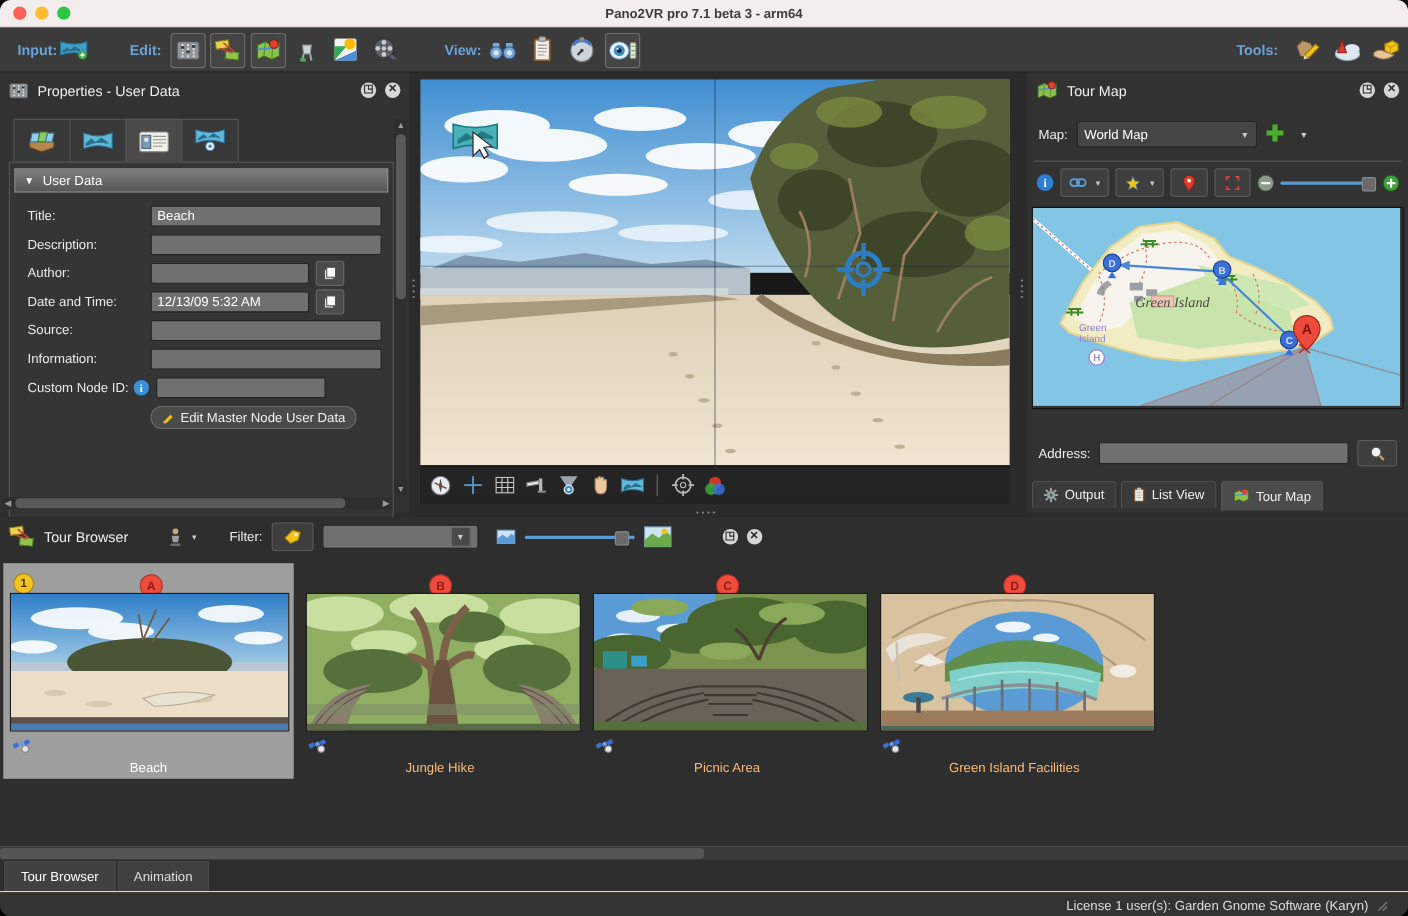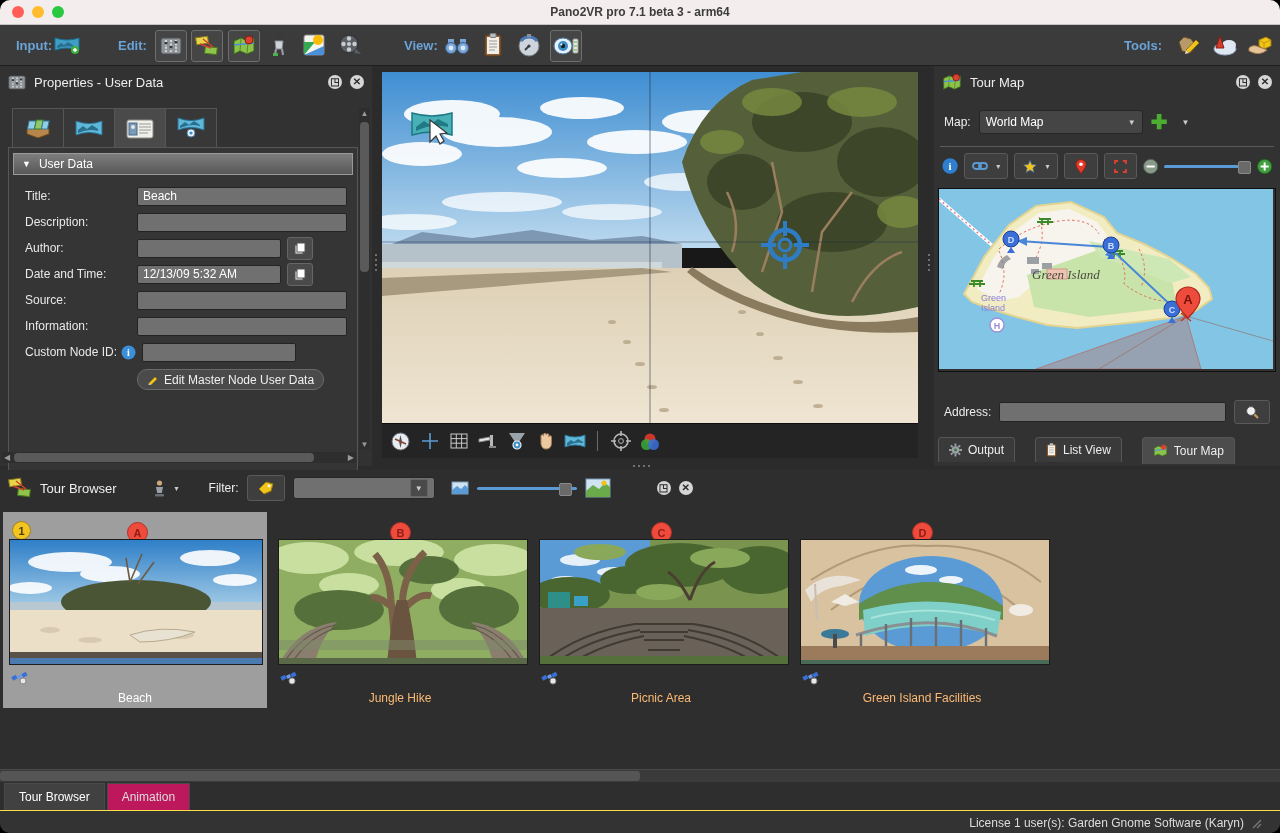--- a/index.html
+++ b/index.html
@@ -44,21 +44,21 @@
   .vt-i{width:29px;height:28px;display:flex;align-items:center;justify-content:center;}
   
   .tm-row{position:absolute;left:0;right:0;display:flex;align-items:center;}
   .dropdown{height:22px;background:#454545;border:1px solid #262626;border-radius:3px;color:#fff;font-size:12px;display:flex;align-items:center;padding:0 6px;}
   .dropdown .cv{flex:1;}
   .caret{font-size:8px;color:#ccc;margin-left:6px;}
   .tm-btn{height:24px;background:#3e3e3e;border:1px solid #5a5a5a;border-radius:3px;display:flex;align-items:center;justify-content:center;gap:2px;padding:0 4px;}
   .slider{position:relative;height:12px;}
   .slider .track{position:absolute;top:5px;left:0;right:0;height:3px;background:#5b9bd5;border-radius:2px;}
   .slider .handle{position:absolute;top:1px;width:11px;height:11px;background:#6a6a6a;border:1px solid #8a8a8a;border-radius:2px;}
-  .tm-tabs{position:absolute;left:4px;bottom:2px;display:flex;gap:20px;}
+  .tm-tabs{position:absolute;left:4px;bottom:2px;display:flex;gap:4px;}
   .tm-tab{height:24px;background:#3a3a3a;border:1px solid #565656;border-bottom:none;border-radius:4px 4px 0 0;color:#eee;font-size:12px;display:flex;align-items:center;gap:6px;padding:0 10px;}
   .tm-tab.sel{background:#4c4c4c;height:26px;}
   
   .vdots{position:absolute;width:3px;display:flex;flex-direction:column;gap:3px;}
   .vdots i,.hdots i{width:2px;height:2px;border-radius:50%;background:#8a8a8a;}
   .hdots{position:absolute;display:flex;gap:3px;}
   
   .browser{position:absolute;left:0;right:0;top:470px;height:312px;background:#2e2e2e;}
   .bhead{position:absolute;top:0;left:0;right:0;height:36px;display:flex;align-items:center;gap:8px;padding:0 8px;font-size:13px;color:#eee;}
   .thumb-cell{position:absolute;top:42px;height:196px;}
@@ -66,21 +66,21 @@
   .thumb-img{position:absolute;top:27px;left:6px;border:1px solid #1c1c1c;}
   .thumb-label{position:absolute;left:0;right:0;top:179px;text-align:center;font-size:12px;color:#fdba74;}
   .thumb-cell.sel .thumb-label{color:#fff;}
   .badge{position:absolute;top:10px;width:19px;height:19px;border-radius:50%;background:#ef4b3d;border:1px solid #b03026;color:#8f1d14;font-size:11px;font-weight:bold;display:flex;align-items:center;justify-content:center;}
   .num-badge{position:absolute;top:9px;left:9px;width:17px;height:17px;border-radius:50%;background:#f2c422;border:1px solid #a8831a;color:#4f3c07;font-size:11px;font-weight:bold;display:flex;align-items:center;justify-content:center;}
   .gps{position:absolute;left:8px;top:158px;}
   .bscroll{position:absolute;left:0;right:0;bottom:0;height:12px;background:#3a3a3a;border-top:1px solid #484848;}
   .bscroll .thumb{position:absolute;left:0;top:1px;height:10px;width:640px;background:#555;border-radius:3px;}
   
   .tabbar{position:absolute;left:0;right:0;top:782px;height:28px;background:#2e2e2e;display:flex;align-items:flex-end;padding-left:4px;gap:2px;}
-  .btab{height:26px;display:flex;align-items:center;padding:0 14px;font-size:12px;color:#ddd;background:#be185d;border:1px solid #4a4a4a;border-bottom:none;}
+  .btab{height:26px;display:flex;align-items:center;padding:0 14px;font-size:12px;color:#ddd;background:#404040;border:1px solid #4a4a4a;border-bottom:none;}
   .btab.sel{background:#414141;color:#fff;}
   .statusbar{position:absolute;left:0;right:0;top:810px;height:23px;background:#333;border-top:1px solid #fde047;display:flex;align-items:center;justify-content:flex-end;padding-right:18px;font-size:12px;color:#ddd;text-align:right;}
 </style>
 </head>
 <body>
 
 <div class="window">
 
   <div class="titlebar">
     <div class="traffic">

